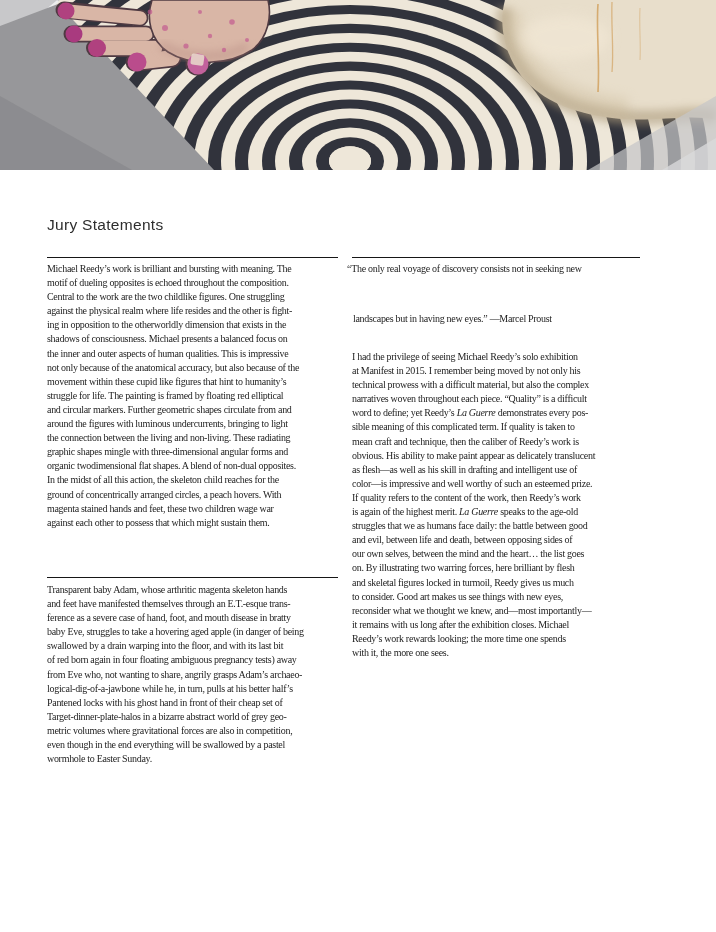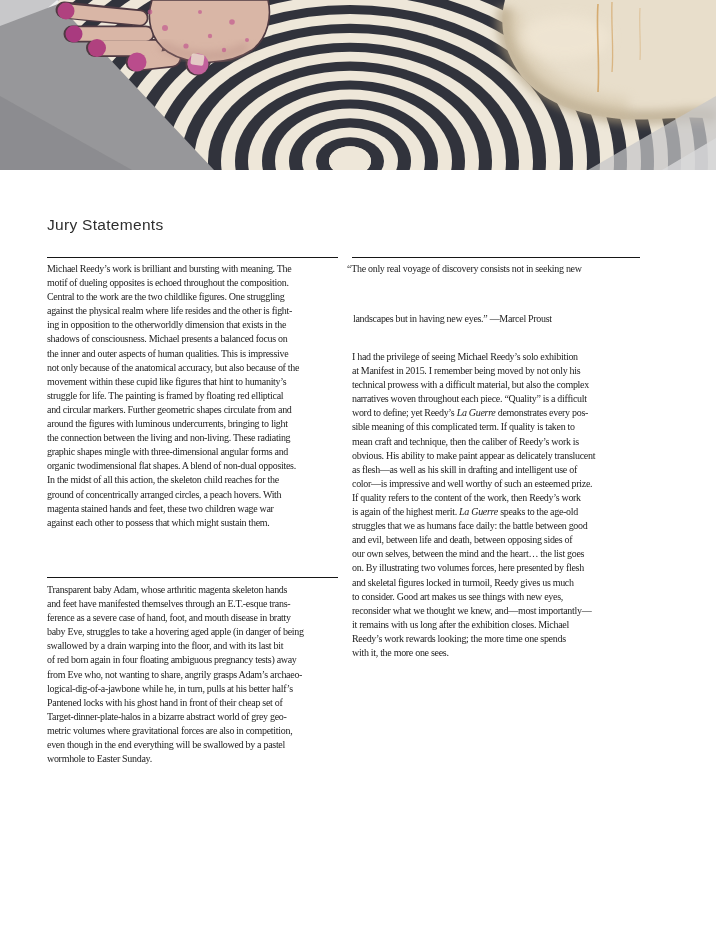--- a/index.html
+++ b/index.html
@@ -201,21 +201,21 @@
       <div class="tline">sible meaning of this complicated term. If quality is taken to</div>
       <div class="tline">mean craft and technique, then the caliber of Reedy’s work is</div>
       <div class="tline">obvious. His ability to make paint appear as delicately translucent</div>
       <div class="tline">as flesh—as well as his skill in drafting and intelligent use of</div>
       <div class="tline">color—is impressive and well worthy of such an esteemed prize.</div>
       <div class="tline">If quality refers to the content of the work, then Reedy’s work</div>
       <div class="tline">is again of the highest merit. <i>La Guerre</i> speaks to the age-old</div>
       <div class="tline">struggles that we as humans face daily: the battle between good</div>
       <div class="tline">and evil, between life and death, between opposing sides of</div>
       <div class="tline">our own selves, between the mind and the heart… the list goes</div>
-      <div class="tline">on. By illustrating two volumes forces, here presented by flesh</div>
+      <div class="tline">on. By illustrating two warring forces, here brilliant by flesh</div>
       <div class="tline">and skeletal figures locked in turmoil, Reedy gives us much</div>
       <div class="tline">to consider. Good art makes us see things with new eyes,</div>
       <div class="tline">reconsider what we thought we knew, and—most importantly—</div>
       <div class="tline">it remains with us long after the exhibition closes. Michael</div>
       <div class="tline">Reedy’s work rewards looking; the more time one spends</div>
       <div class="tline">with it, the more one sees.</div>
     </div>
 
 </div>
 

